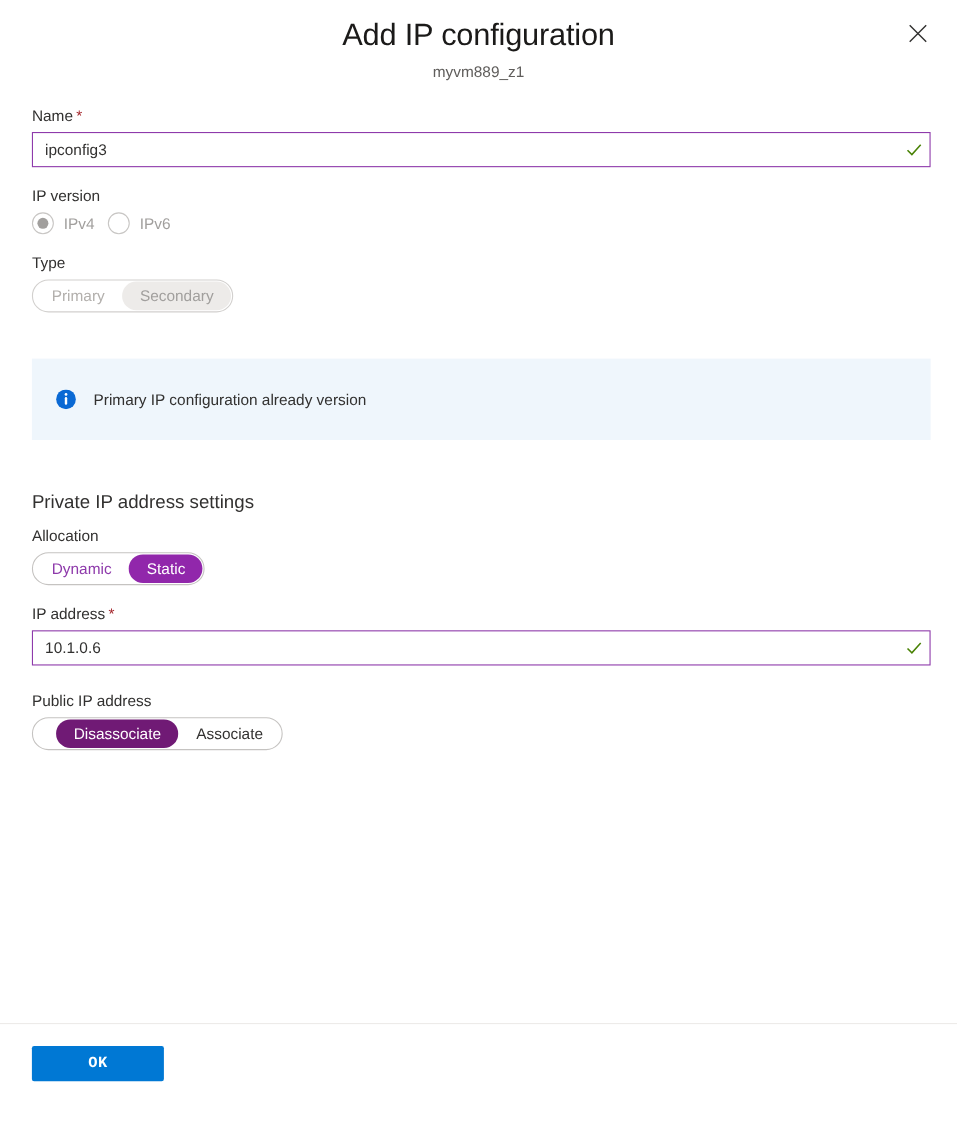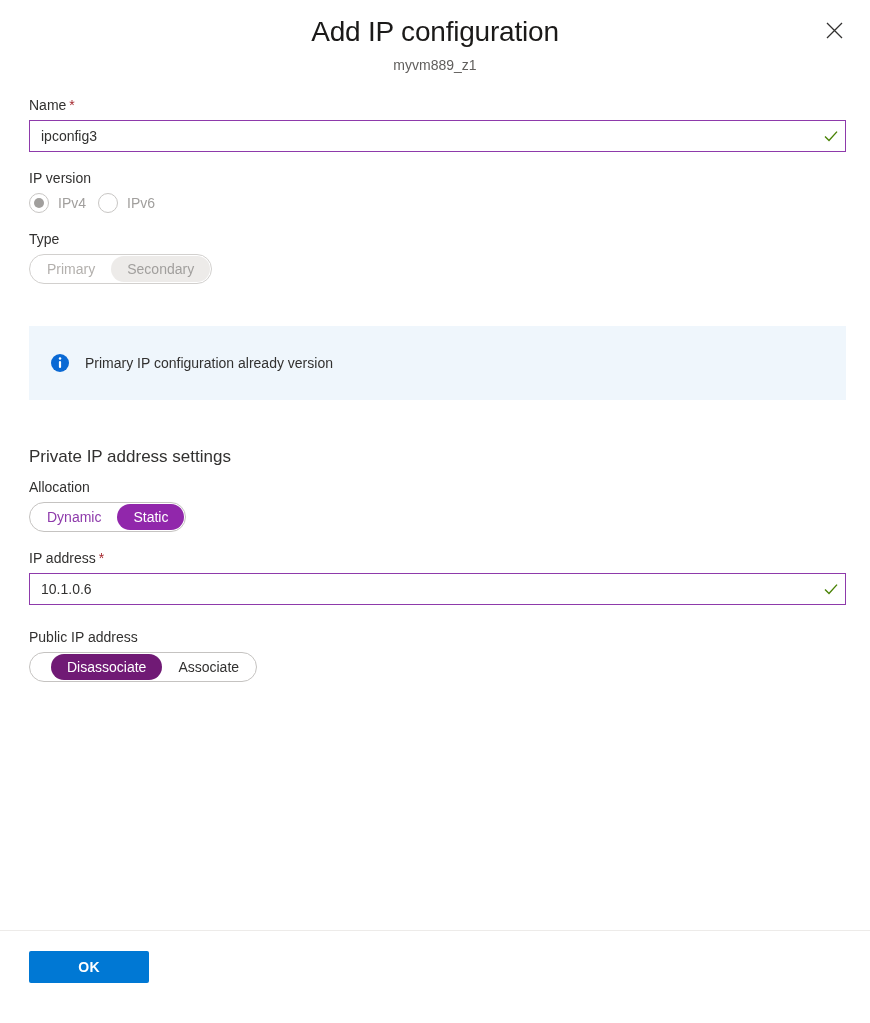--- a/index.html
+++ b/index.html
@@ -238,21 +238,21 @@
   }
   .ok-button {
     background: #0078d4;
     color: #ffffff;
     border: none;
     height: 32px;
     min-width: 120px;
     padding: 0 20px;
     font-size: 14px;
     font-weight: 700;
-    font-family: Liberation Sans, sans-serif;
+    font-family: Liberation Mono, monospace;
     cursor: pointer;
     border-radius: 2px;
     letter-spacing: 0.3px;
   }
 </style>
 </head>
 <body>
 
 <div class="panel">
 

